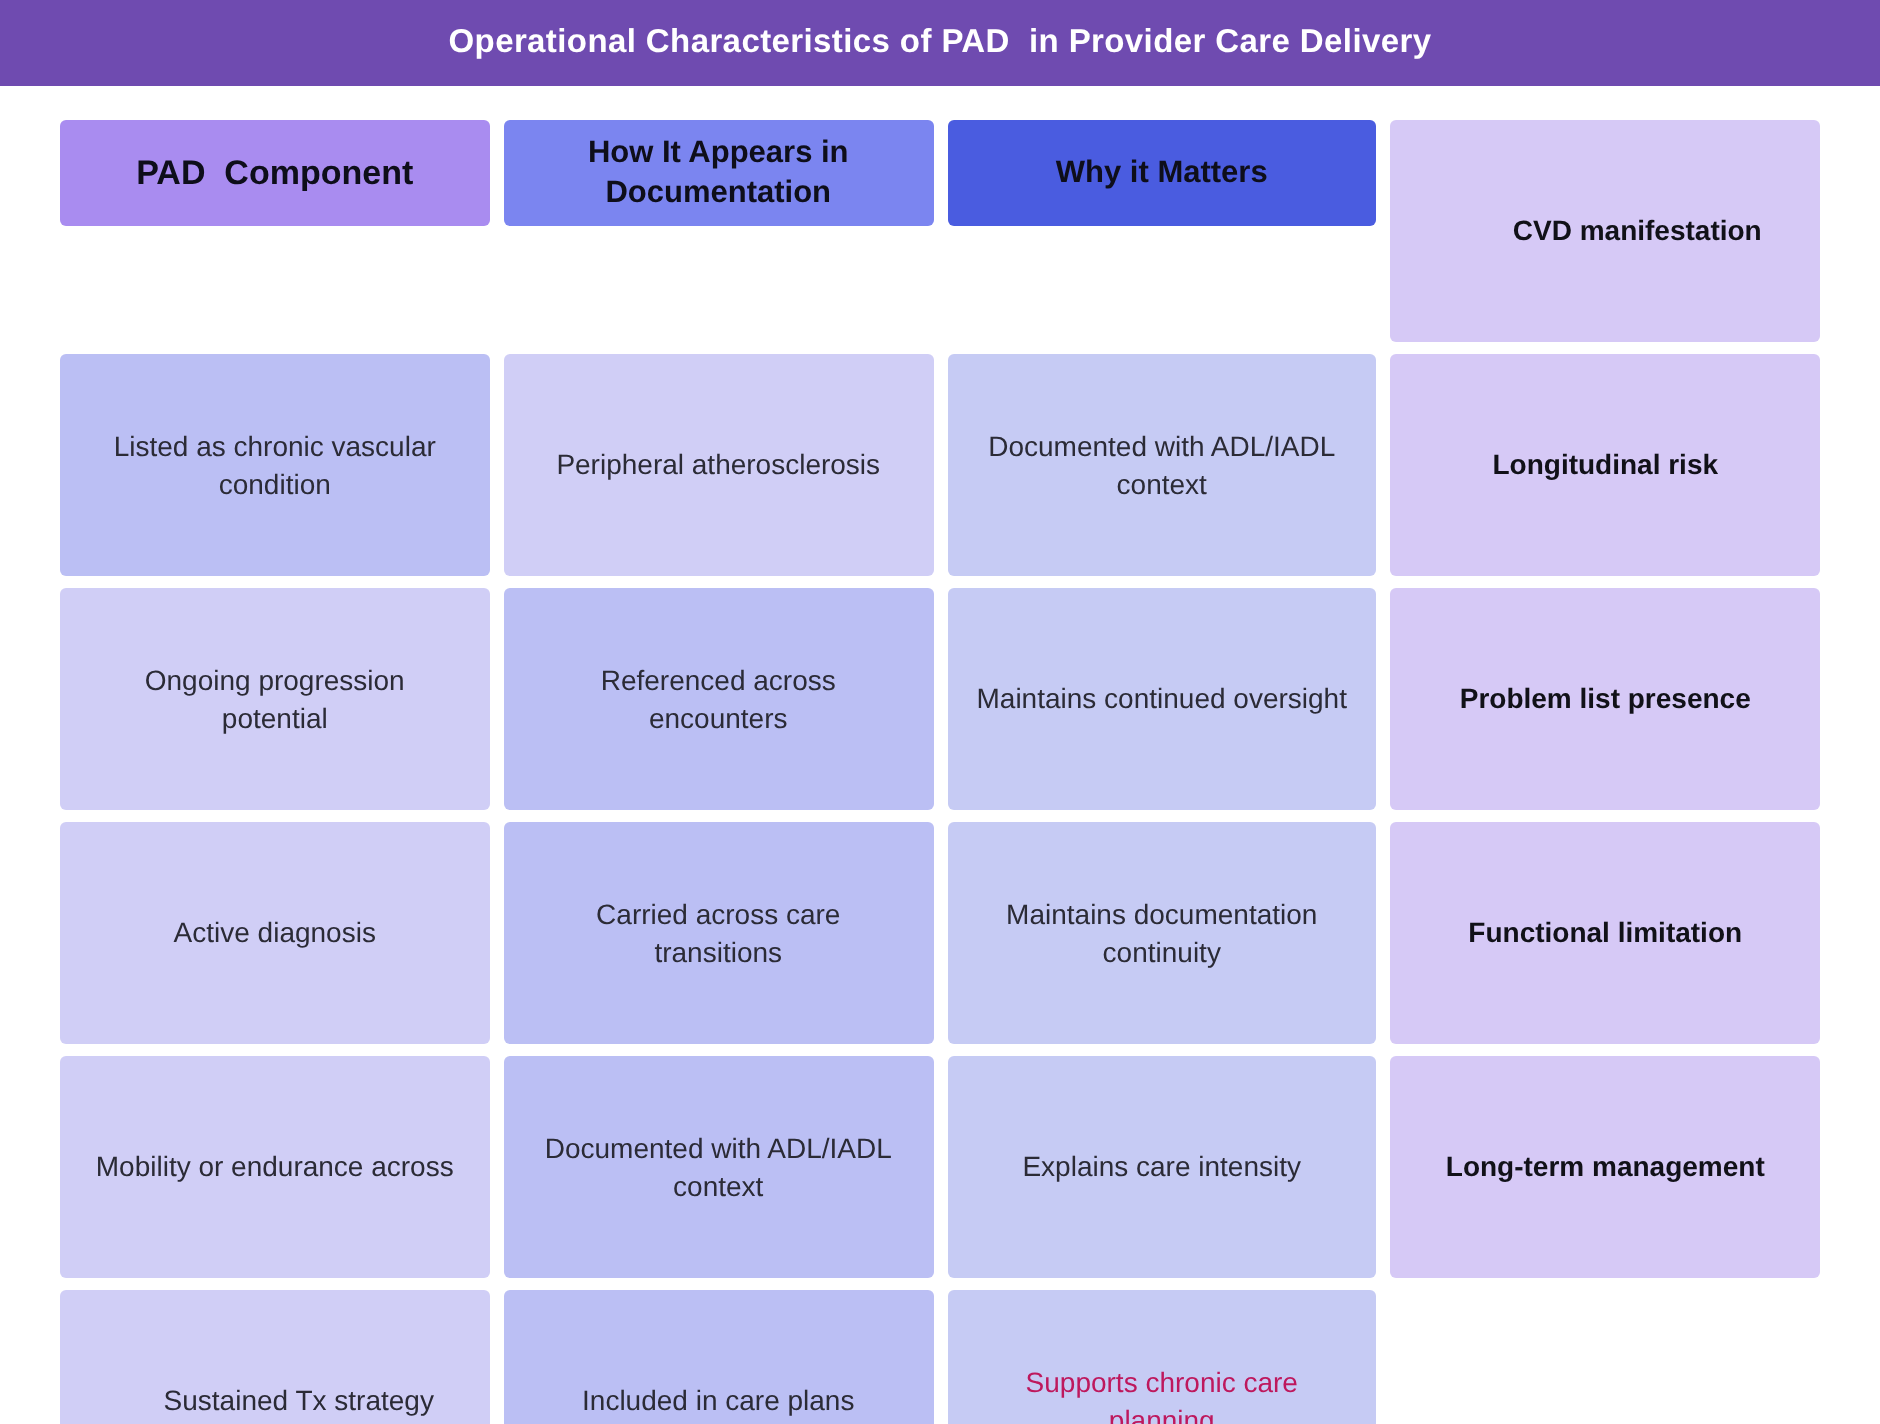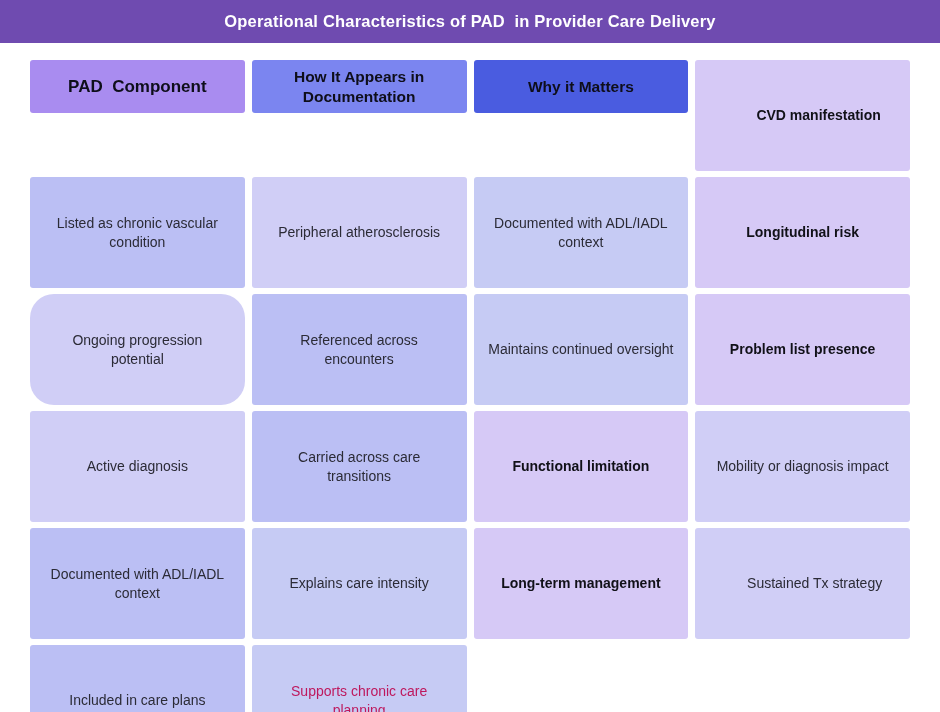--- a/index.html
+++ b/index.html
@@ -60,30 +60,31 @@
     <div class="cell th first" style="background: rgb(169, 140, 240); color: rgb(14, 14, 26);">PAD  Component</div>
     <div class="cell th" style="background: rgb(123, 133, 240); color: rgb(14, 14, 26);">How It Appears in Documentation</div>
     <div class="cell th" style="background: rgb(74, 92, 224); color: rgb(14, 14, 26);">Why it Matters</div>
 
     <div class="cell td component" style="background: rgb(214, 201, 246); color: rgb(17, 17, 24); padding-left: 46px;">CVD manifestation</div>
     <div class="cell td" style="background: rgb(187, 191, 244); color: rgb(43, 43, 54);">Listed as chronic vascular condition</div>
     <div class="cell td" style="background: rgb(208, 206, 246); color: rgb(43, 43, 54);">Peripheral atherosclerosis</div>
     <div class="cell td" style="background: rgb(198, 203, 244); color: rgb(43, 43, 54);">Documented with ADL/IADL context</div>
 
     <div class="cell td component" style="background: rgb(214, 201, 246); color: rgb(17, 17, 24);">Longitudinal risk</div>
-    <div class="cell td" style="background: rgb(208, 206, 246); color: rgb(43, 43, 54); border-radius: 24px;">Ongoing progression potential</div>
+    <div class="cell td" style="background: rgb(208, 206, 246); color: rgb(43, 43, 54);">Ongoing progression potential</div>
     <div class="cell td" style="background: rgb(187, 191, 244); color: rgb(43, 43, 54);">Referenced across encounters</div>
     <div class="cell td" style="background: rgb(198, 203, 244); color: rgb(43, 43, 54);">Maintains continued oversight</div>
 
     <div class="cell td component" style="background: rgb(214, 201, 246); color: rgb(17, 17, 24);">Problem list presence</div>
     <div class="cell td" style="background: rgb(208, 206, 246); color: rgb(43, 43, 54);">Active diagnosis</div>
     <div class="cell td" style="background: rgb(187, 191, 244); color: rgb(43, 43, 54);">Carried across care transitions</div>
+    <div class="cell td" style="background: rgb(198, 203, 244); color: rgb(43, 43, 54);">Maintains documentation continuity</div>
 
     <div class="cell td component" style="background: rgb(214, 201, 246); color: rgb(17, 17, 24);">Functional limitation</div>
-    <div class="cell td" style="background: rgb(208, 206, 246); color: rgb(43, 43, 54);">Mobility or diagnosis impact</div>
+    <div class="cell td" style="background: rgb(208, 206, 246); color: rgb(43, 43, 54);">Mobility or endurance across</div>
     <div class="cell td" style="background: rgb(187, 191, 244); color: rgb(43, 43, 54);">Documented with ADL/IADL context</div>
     <div class="cell td" style="background: rgb(198, 203, 244); color: rgb(43, 43, 54);">Explains care intensity</div>
 
     <div class="cell td component" style="background: rgb(214, 201, 246); color: rgb(17, 17, 24);">Long-term management</div>
     <div class="cell td" style="background: rgb(208, 206, 246); color: rgb(43, 43, 54); padding-left: 38px;">Sustained Tx strategy</div>
     <div class="cell td" style="background: rgb(187, 191, 244); color: rgb(43, 43, 54);">Included in care plans</div>
     <div class="cell td" style="background: rgb(198, 203, 244); color: #be185d;">Supports chronic care planning</div>
 
   </div>
 </main>

